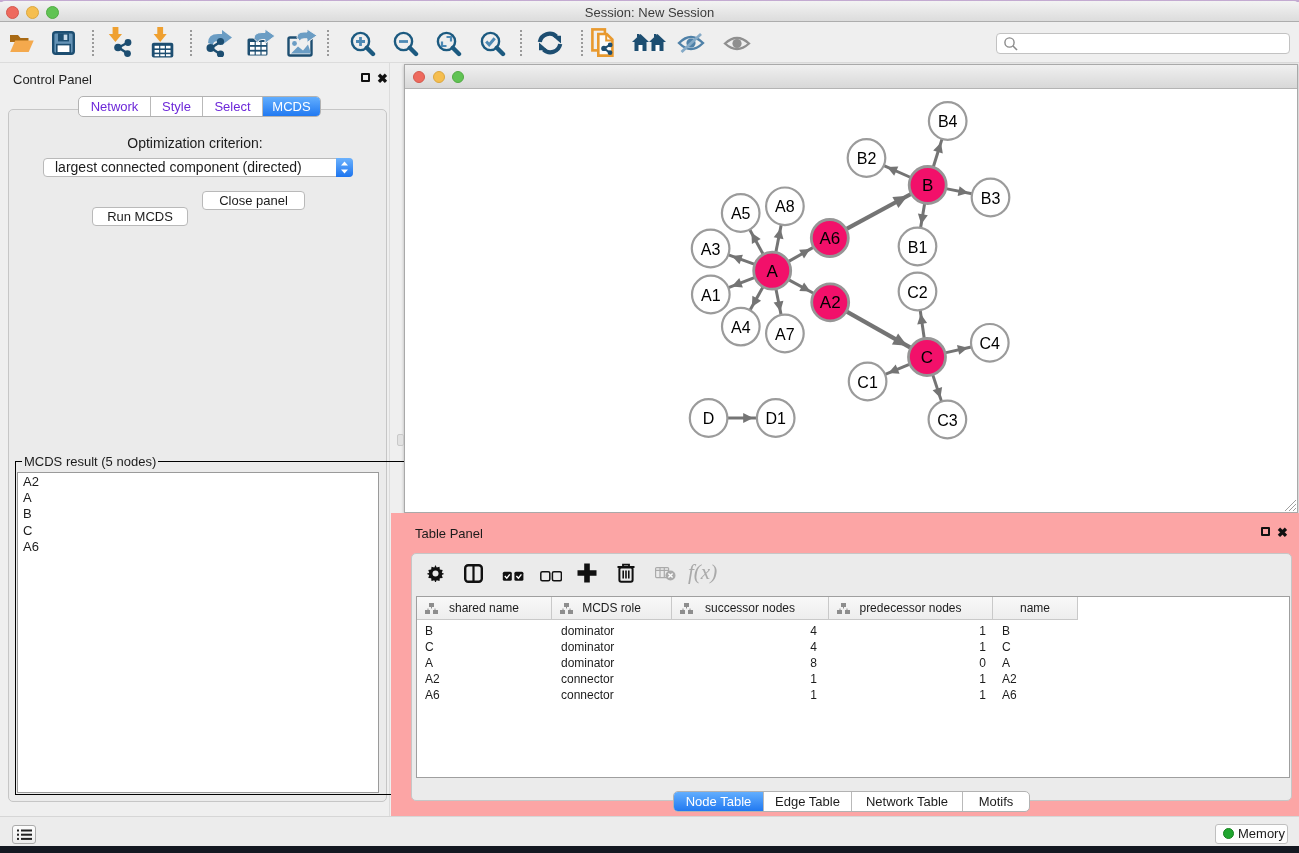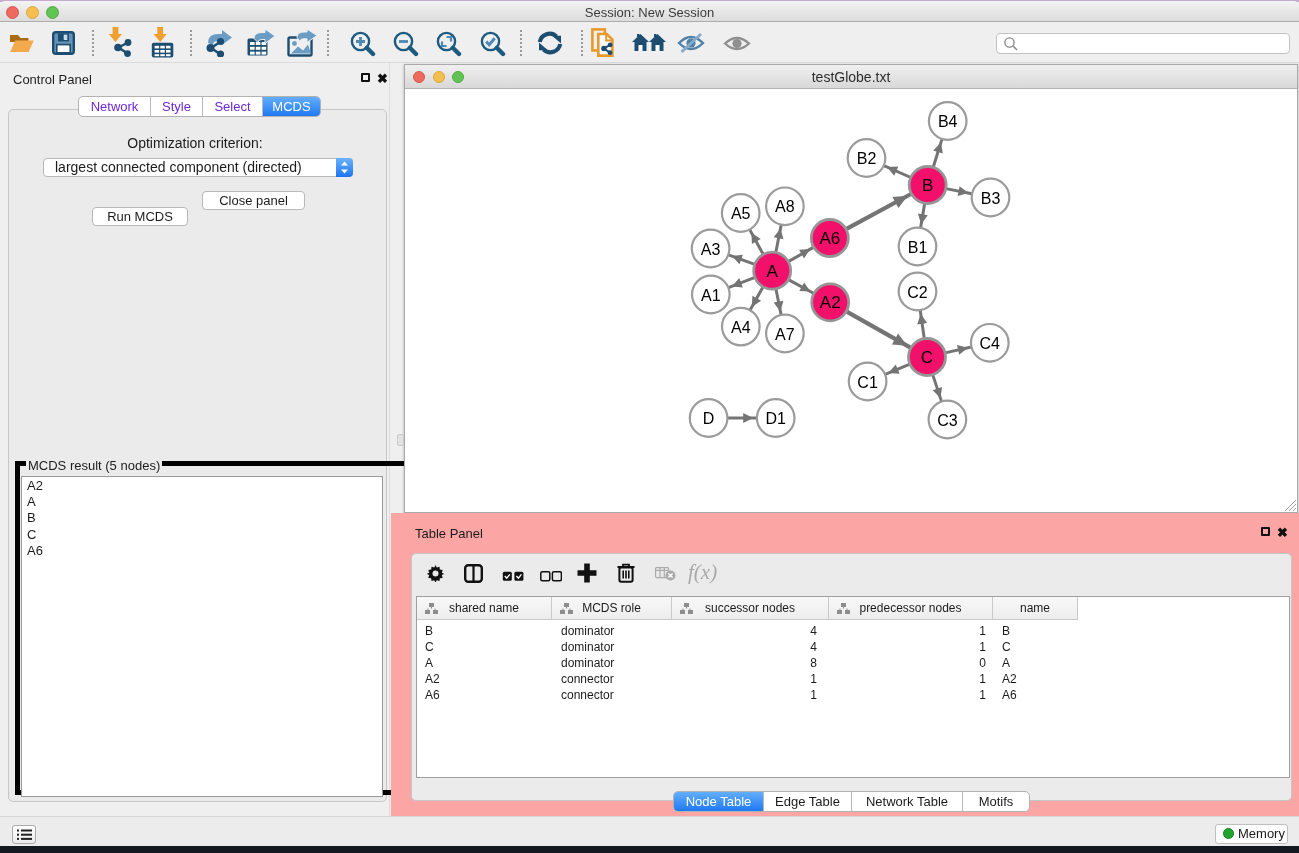--- a/index.html
+++ b/index.html
@@ -22,21 +22,21 @@
 .winbtn-sq { position:absolute; width:9px; height:9px; border:2px solid #111; border-radius:1px; }
 .winbtn-x { position:absolute; font-size:13px; font-weight:bold; color:#111; line-height:9px; }
 #cp-body { position:absolute; left:8px; top:46px; width:379px; height:693px; background:#ebebeb; border:1px solid #c6c6c6; border-radius:5px; }
 #cp-tabs { position:absolute; left:78px; top:33px; height:21px; display:flex; background:#fff; border:1px solid #b2b2b2; border-radius:5px; overflow:hidden; z-index:3; }
 #cp-tabs div { font-size:13px; line-height:19px; text-align:center; border-right:1px solid #b9b9b9; color:#6d28d9; }
 #cp-tabs div:last-child { border-right:none; background:linear-gradient(#62aefe,#2179f1); color:#fff; }
 #optlabel { position:absolute; left:0; top:72px; width:390px; text-align:center; font-size:14px; }
 #dropdown { position:absolute; left:43px; top:95px; width:310px; height:19px; background:#fff; border:1px solid #b9b9b9; border-radius:4px; font-size:14px; line-height:17px; padding-left:11px; }
 #dd-spin { position:absolute; right:-1px; top:-1px; width:17px; height:19px; border-radius:0 4px 4px 0; background:linear-gradient(#6cb2fd,#1c74ef); }
 .btn { position:absolute; height:19px; background:#fff; border:1px solid #b9b9b9; border-radius:4px; font-size:13px; line-height:17px; text-align:center; }
-#grpbox { position:absolute; left:15px; top:398px; width:440px; height:334px; border:5px solid #000000; }
+#grpbox { position:absolute; left:15px; top:398px; width:440px; height:334px; border:1px solid #000000; }
 #grpbox .gtitle { position:absolute; left:6px; top:-8px; background:#ebebeb; padding:0 2px; font-size:13px; }
 #grplist { position:absolute; left:1px; top:10px; width:362px; height:321px; background:#fff; border:1px solid #9a9a9a; font-size:13px; line-height:16.2px; padding:1px 0 0 5px; }
 #grpscroll { position:absolute; right:2px; top:11px; width:15px; height:319px; background:#f2f2f2; border-left:1px solid #d8d8d8; border-right:1px solid #e2e2e2; }
 
 #netwin { left:404px; top:64px; width:894px; height:449px; background:#fff; border:1px solid #a9a9a9; box-shadow:0 1px 3px rgba(0,0,0,.25); }
 #nw-title { position:absolute; left:0; top:0; width:100%; height:24px; background:linear-gradient(#f0f0f0,#d8d8d8); border-bottom:1px solid #b4b4b4; }
 #nw-title .tl { position:absolute; top:6px; width:12px; height:12px; border-radius:50%; }
 #nw-name { position:absolute; top:4px; width:100%; text-align:center; font-size:14px; color:#2e2e2e; }
 
 #tpanel { left:391px; top:513px; width:908px; height:303px; background:#fca5a5; }
@@ -217,21 +217,20 @@
     <div id="grplist">A2<br>A<br>B<br>C<br>A6</div>
     <div id="grpscroll"></div>
   </div>
 </div>
 
 <div class="abs" id="netwin">
   <div id="nw-title">
     <div class="tl" style="left:8px;background:#ee6a5e;border:1px solid #d3594e;"></div>
     <div class="tl" style="left:27.5px;background:#f5be4f;border:1px solid #dba73f;"></div>
     <div class="tl" style="left:47px;background:#61c354;border:1px solid #52ab44;"></div>
-    <div id="nw-name">testGlobe.txt</div>
   </div>
   <svg id="graph" width="892" height="423" viewBox="0 0 892 423" style="position:absolute;left:0;top:25px;" font-family="Liberation Sans, sans-serif">
 <line x1="350.0" y1="187.4" x2="323.5" y2="197.6" stroke="#747474" stroke-width="3"></line>
       <polygon points="326.8,196.4 334.3,188.1 337.9,197.4" fill="#747474"></polygon>
 <line x1="349.8" y1="174.4" x2="323.5" y2="164.9" stroke="#747474" stroke-width="3"></line>
       <polygon points="326.8,166.1 337.9,164.8 334.5,174.2" fill="#747474"></polygon>
 <line x1="358.1" y1="196.8" x2="345.1" y2="220.0" stroke="#747474" stroke-width="3"></line>
       <polygon points="346.8,217.0 347.4,205.8 356.1,210.7" fill="#747474"></polygon>
 <line x1="358.3" y1="164.5" x2="344.8" y2="139.7" stroke="#747474" stroke-width="3"></line>
       <polygon points="346.5,142.7 355.7,149.1 346.9,153.9" fill="#747474"></polygon>

